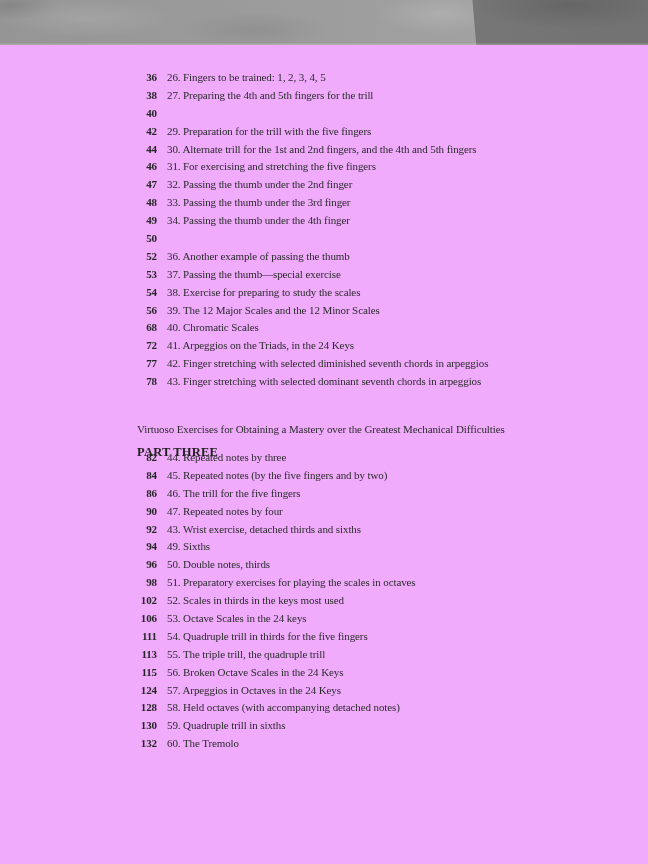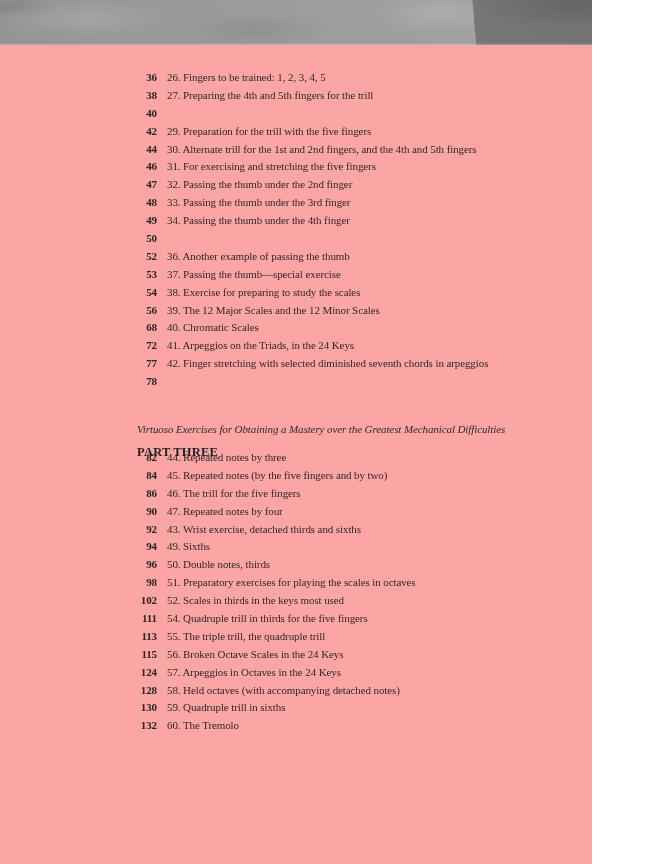--- a/index.html
+++ b/index.html
@@ -2,23 +2,23 @@
 <html style="--band-left: #959595; --band-right: #787878;"><head>
 <meta charset="utf-8">
 <style>
   html, body {
     margin: 0;
     padding: 0;
     background: #ffffff;
   }
   .page {
     position: relative;
-    width: 592px;
+    width: 648px;
     height: 864px;
-    background: #fca5a5;
+    background: #f0abfc;
     overflow: hidden;
     font-family: "Liberation Serif", serif;
     color: #2b2b2b;
   }
 
   
   .scan-band {
     position: absolute;
     top: 0; left: 0;
     width: 648px;
@@ -88,21 +88,20 @@
     letter-spacing: 0.2px;
     color: #222222;
     line-height: 17px;
     margin-top: 40px;
   }
   .part-subtitle {
     position: absolute;
     left: 137px;
     top: 421px;
     font-size: 11px;
-    font-style: italic;
     letter-spacing: -0.1px;
     color: #2b2b2b;
     line-height: 17px;
     white-space: nowrap;
   }
 </style>
 </head>
 <body>
 
 <div class="page">
@@ -173,20 +172,21 @@
         <div class="toc-row">
           <span class="toc-page">72</span>
           <span class="toc-label">41. Arpeggios on the Triads, in the 24 Keys</span>
         </div>
         <div class="toc-row">
           <span class="toc-page">77</span>
           <span class="toc-label">42. Finger stretching with selected diminished seventh chords in arpeggios</span>
         </div>
         <div class="toc-row">
           <span class="toc-page">78</span>
+          <span class="toc-label">43. Finger stretching with selected dominant seventh chords in arpeggios</span>
         </div>
       </div>
 
     <div class="part-heading">PART THREE</div>
 
     <div class="part-subtitle">Virtuoso Exercises for Obtaining a Mastery over the Greatest Mechanical Difficulties</div>
 
     <div class="toc-list toc-list-part3" id="list-part3">
         <div class="toc-row">
           <span class="toc-page">82</span>
@@ -218,20 +218,24 @@
         </div>
         <div class="toc-row">
           <span class="toc-page">98</span>
           <span class="toc-label">51. Preparatory exercises for playing the scales in octaves</span>
         </div>
         <div class="toc-row">
           <span class="toc-page">102</span>
           <span class="toc-label">52. Scales in thirds in the keys most used</span>
         </div>
         <div class="toc-row">
+          <span class="toc-page">106</span>
+          <span class="toc-label">53. Octave Scales in the 24 keys</span>
+        </div>
+        <div class="toc-row">
           <span class="toc-page">111</span>
           <span class="toc-label">54. Quadruple trill in thirds for the five fingers</span>
         </div>
         <div class="toc-row">
           <span class="toc-page">113</span>
           <span class="toc-label">55. The triple trill, the quadruple trill</span>
         </div>
         <div class="toc-row">
           <span class="toc-page">115</span>
           <span class="toc-label">56. Broken Octave Scales in the 24 Keys</span>

